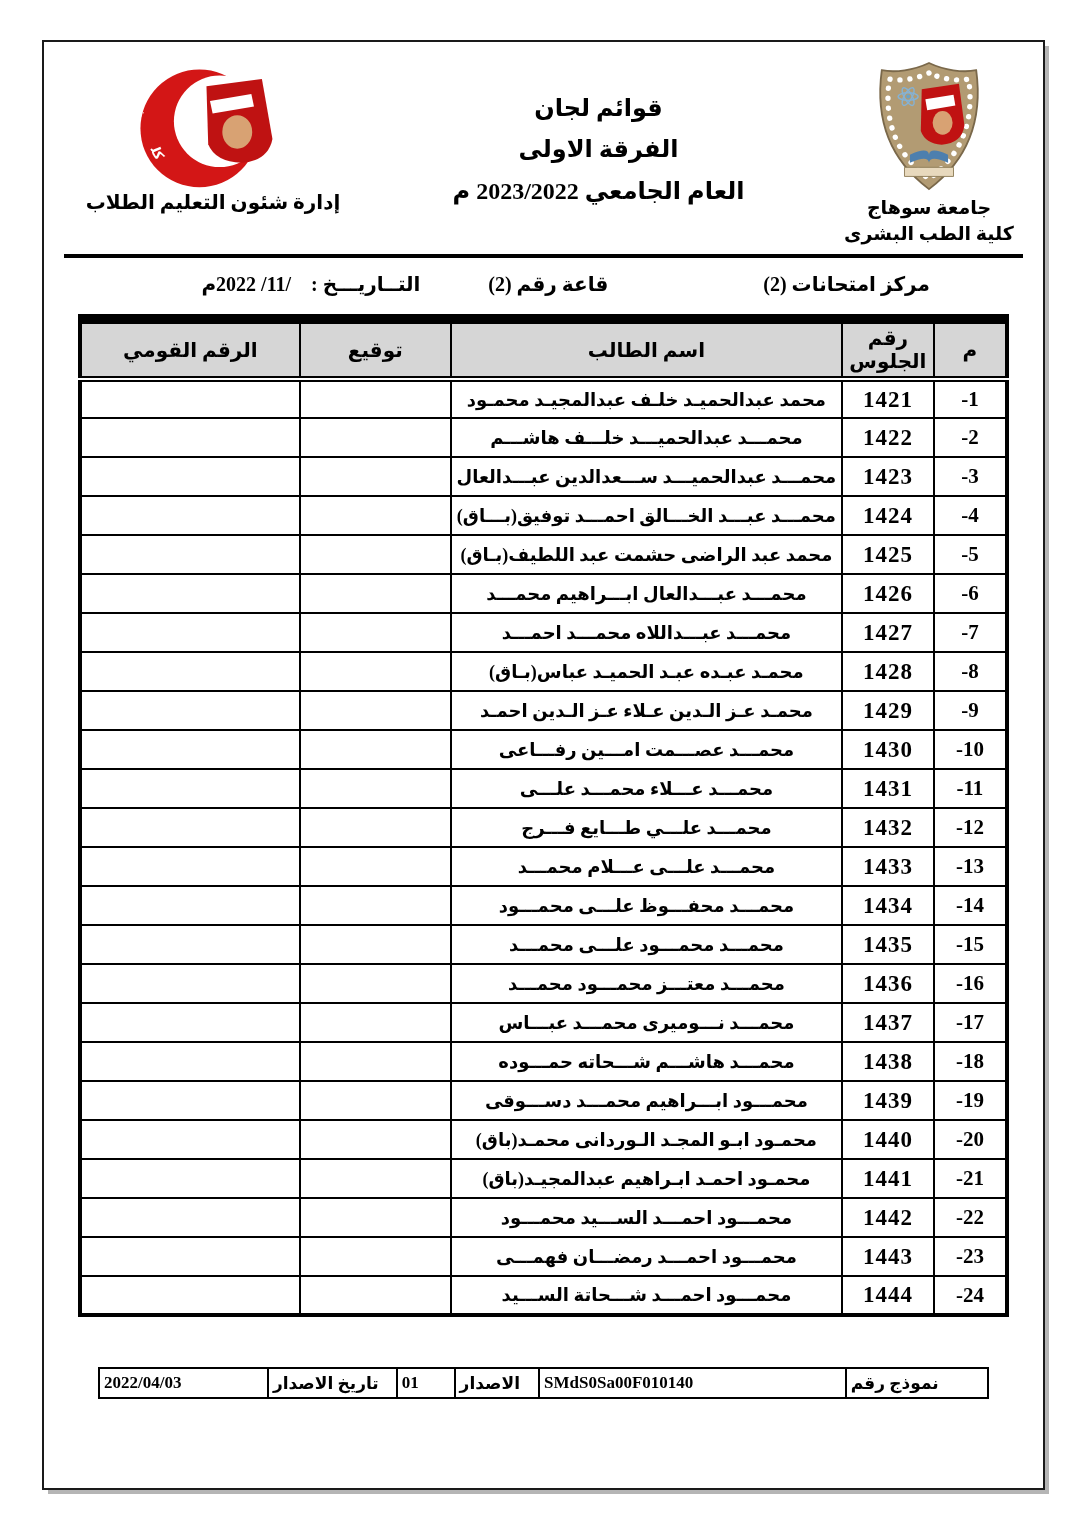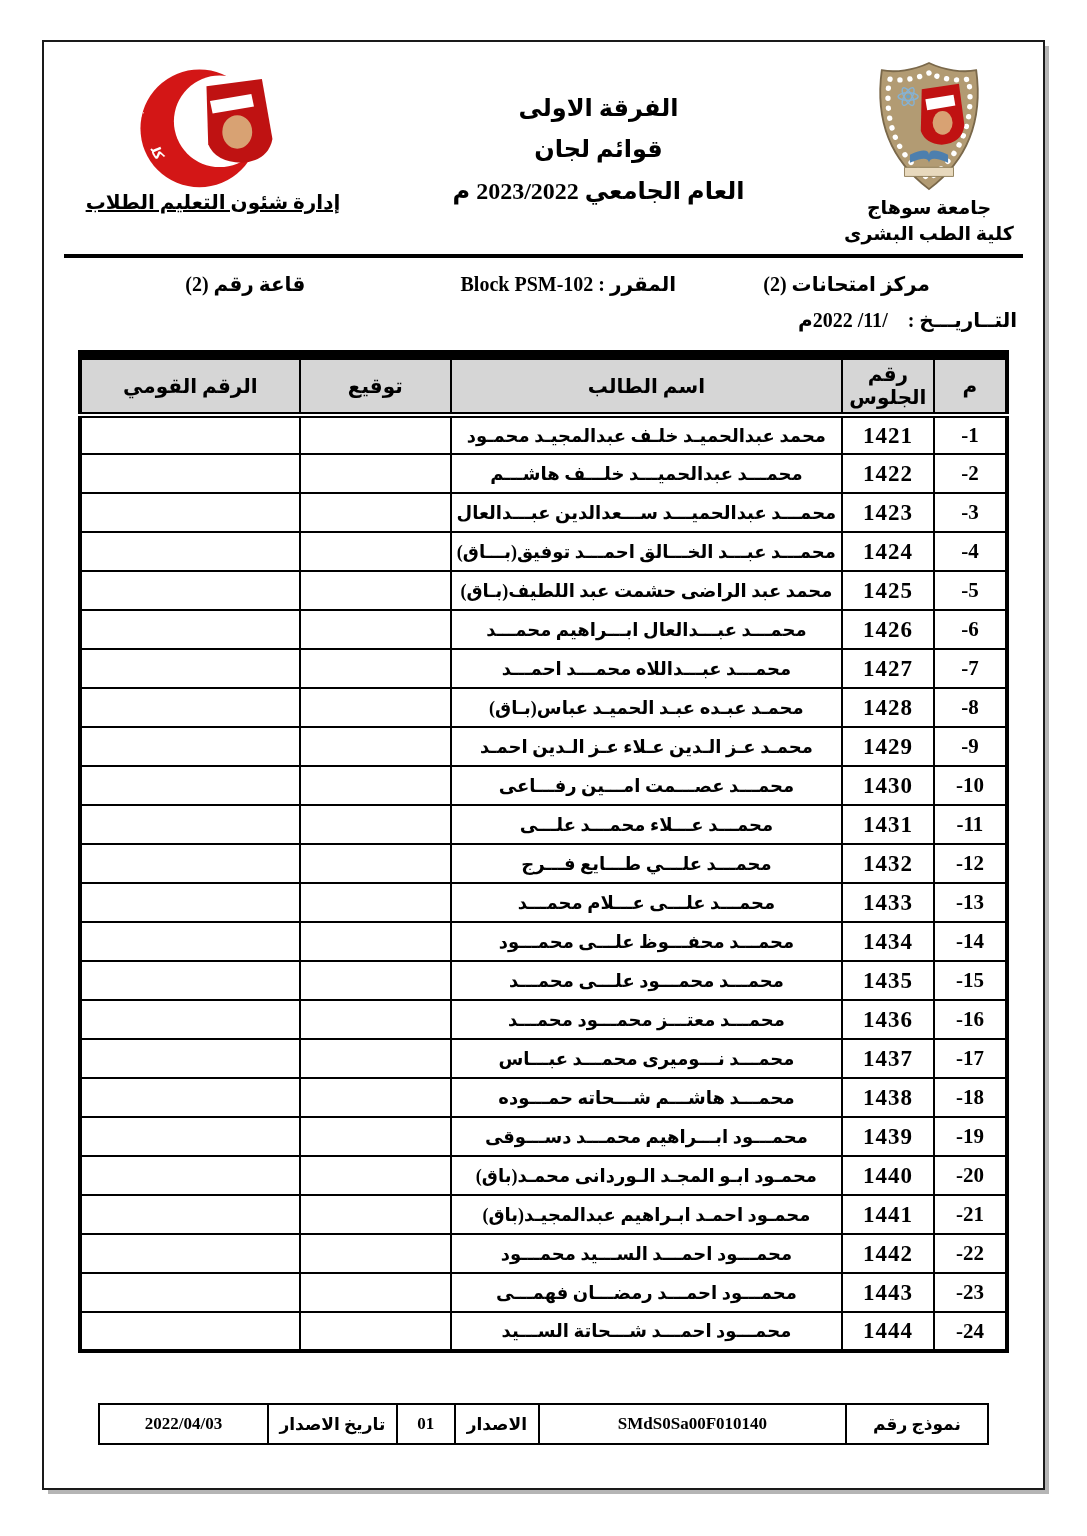--- a/index.html
+++ b/index.html
@@ -18,21 +18,21 @@
   }
   
   .hdr { display: flex; direction: rtl; align-items: flex-start; padding: 16px 14px 0 14px; }
   .hdr-uni { width: 200px; text-align: center; }
   .hdr-uni svg { display: block; margin: 0 auto; }
   .uni-cap { font-size: 19px; line-height: 1.35; }
   .hdr-title { flex: 1; text-align: center; padding-top: 30px; }
   .title-line { font-size: 24px; line-height: 1.72; }
   .hdr-fac { width: 310px; text-align: center; }
   .hdr-fac svg { display: block; margin: 0 auto; }
-  .fac-cap { font-size: 20px; margin-top: 0px; text-decoration: underline; }
+  .fac-cap { font-size: 20px; margin-top: 0px; }
   .rule { height: 4px; background: #000; margin: 8px 20px 0 20px; }
   
   .info {
     display: grid; grid-template-columns: 36% 27% 37%;
     padding: 14px 26px 6px 26px; row-gap: 12px; font-size: 20px;
   }
   .info .c-r { text-align: right; }
   .info .c-m { text-align: center; }
   .info .c-l { text-align: right; padding-left: 30px; }
   
@@ -49,21 +49,21 @@
   .students tbody td { height: 39px; background: #fff; }
   td.c-idx  { direction: ltr; text-align: center; font-size: 21px; }
   td.c-seat { text-align: center; font-size: 23px; letter-spacing: 1px; }
   td.c-name { text-align: center; font-size: 18px; white-space: nowrap; padding: 0 0; }
   td.c-sign, td.c-nid { background: #fff; }
   
   table.footer-tbl {
     width: calc(100% - 108px); margin: 50px 54px 0 54px;
     border-collapse: collapse; font-size: 17px;
   }
-  .footer-tbl td { border: 2px solid #000; height: 40px; text-align: center; padding: 1px 4px; }
+  .footer-tbl td { border: 2px solid #000; height: 30px; text-align: left; padding: 1px 4px; }
   .footer-tbl td.code { direction: ltr; }
 </style>
 </head>
 <body>
 
 <div class="frame">
 
   <div class="hdr">
 
     <div class="hdr-uni">
@@ -82,22 +82,22 @@
           <ellipse cx="80" cy="71" rx="11" ry="13" fill="#d8a273"></ellipse>
         </g>
         <path d="M 44 106 Q 64 97 65 106 Q 66 97 86 106 L 86 115 Q 66 106 65 115 Q 64 106 44 115 Z" fill="#4d7fae"></path>
         <path d="M 38 120 L 92 120 L 92 130 L 38 130 Z" fill="#e8d9bd" stroke="#8c7a55" stroke-width="1"></path>
       </svg>
       <div class="uni-cap">جامعة سوهاج</div>
       <div class="uni-cap">كلية الطب البشرى</div>
     </div>
 
     <div class="hdr-title">
+      <div class="title-line">قوائم لجان</div>
       <div class="title-line">الفرقة الاولى</div>
-      <div class="title-line">قوائم لجان</div>
       <div class="title-line">العام الجامعي 2023/2022 م</div>
     </div>
 
     <div class="hdr-fac">
       <svg width="205" height="132" viewBox="0 0 220 150">
         <defs>
           <path id="arcT" d="M 28 66 A 64 64 0 0 1 142 26"></path>
           <path id="arcB" d="M 38 102 A 64 64 0 0 0 150 120"></path>
         </defs>
         <circle cx="94" cy="80" r="67" fill="#d31616"></circle>
@@ -115,21 +115,20 @@
         </text>
       </svg>
       <div class="fac-cap">إدارة شئون التعليم الطلاب</div>
     </div>
   </div>
 
   <div class="rule"></div>
 
   <div class="info">
     <div class="c-m">مركز امتحانات (2)</div>
-    <div class="c-r">المقرر : Block PSM-102</div>
     <div class="c-m">قاعة رقم (2)</div>
     <div class="c-l">التــاريـــخ :&nbsp;&nbsp;&nbsp; /11/ 2022م</div>
   </div>
 
   <table class="students">
     <colgroup>
       <col style="width:7.9%">
         <col style="width:9.9%">
         <col style="width:42.2%">
         <col style="width:16.3%">

